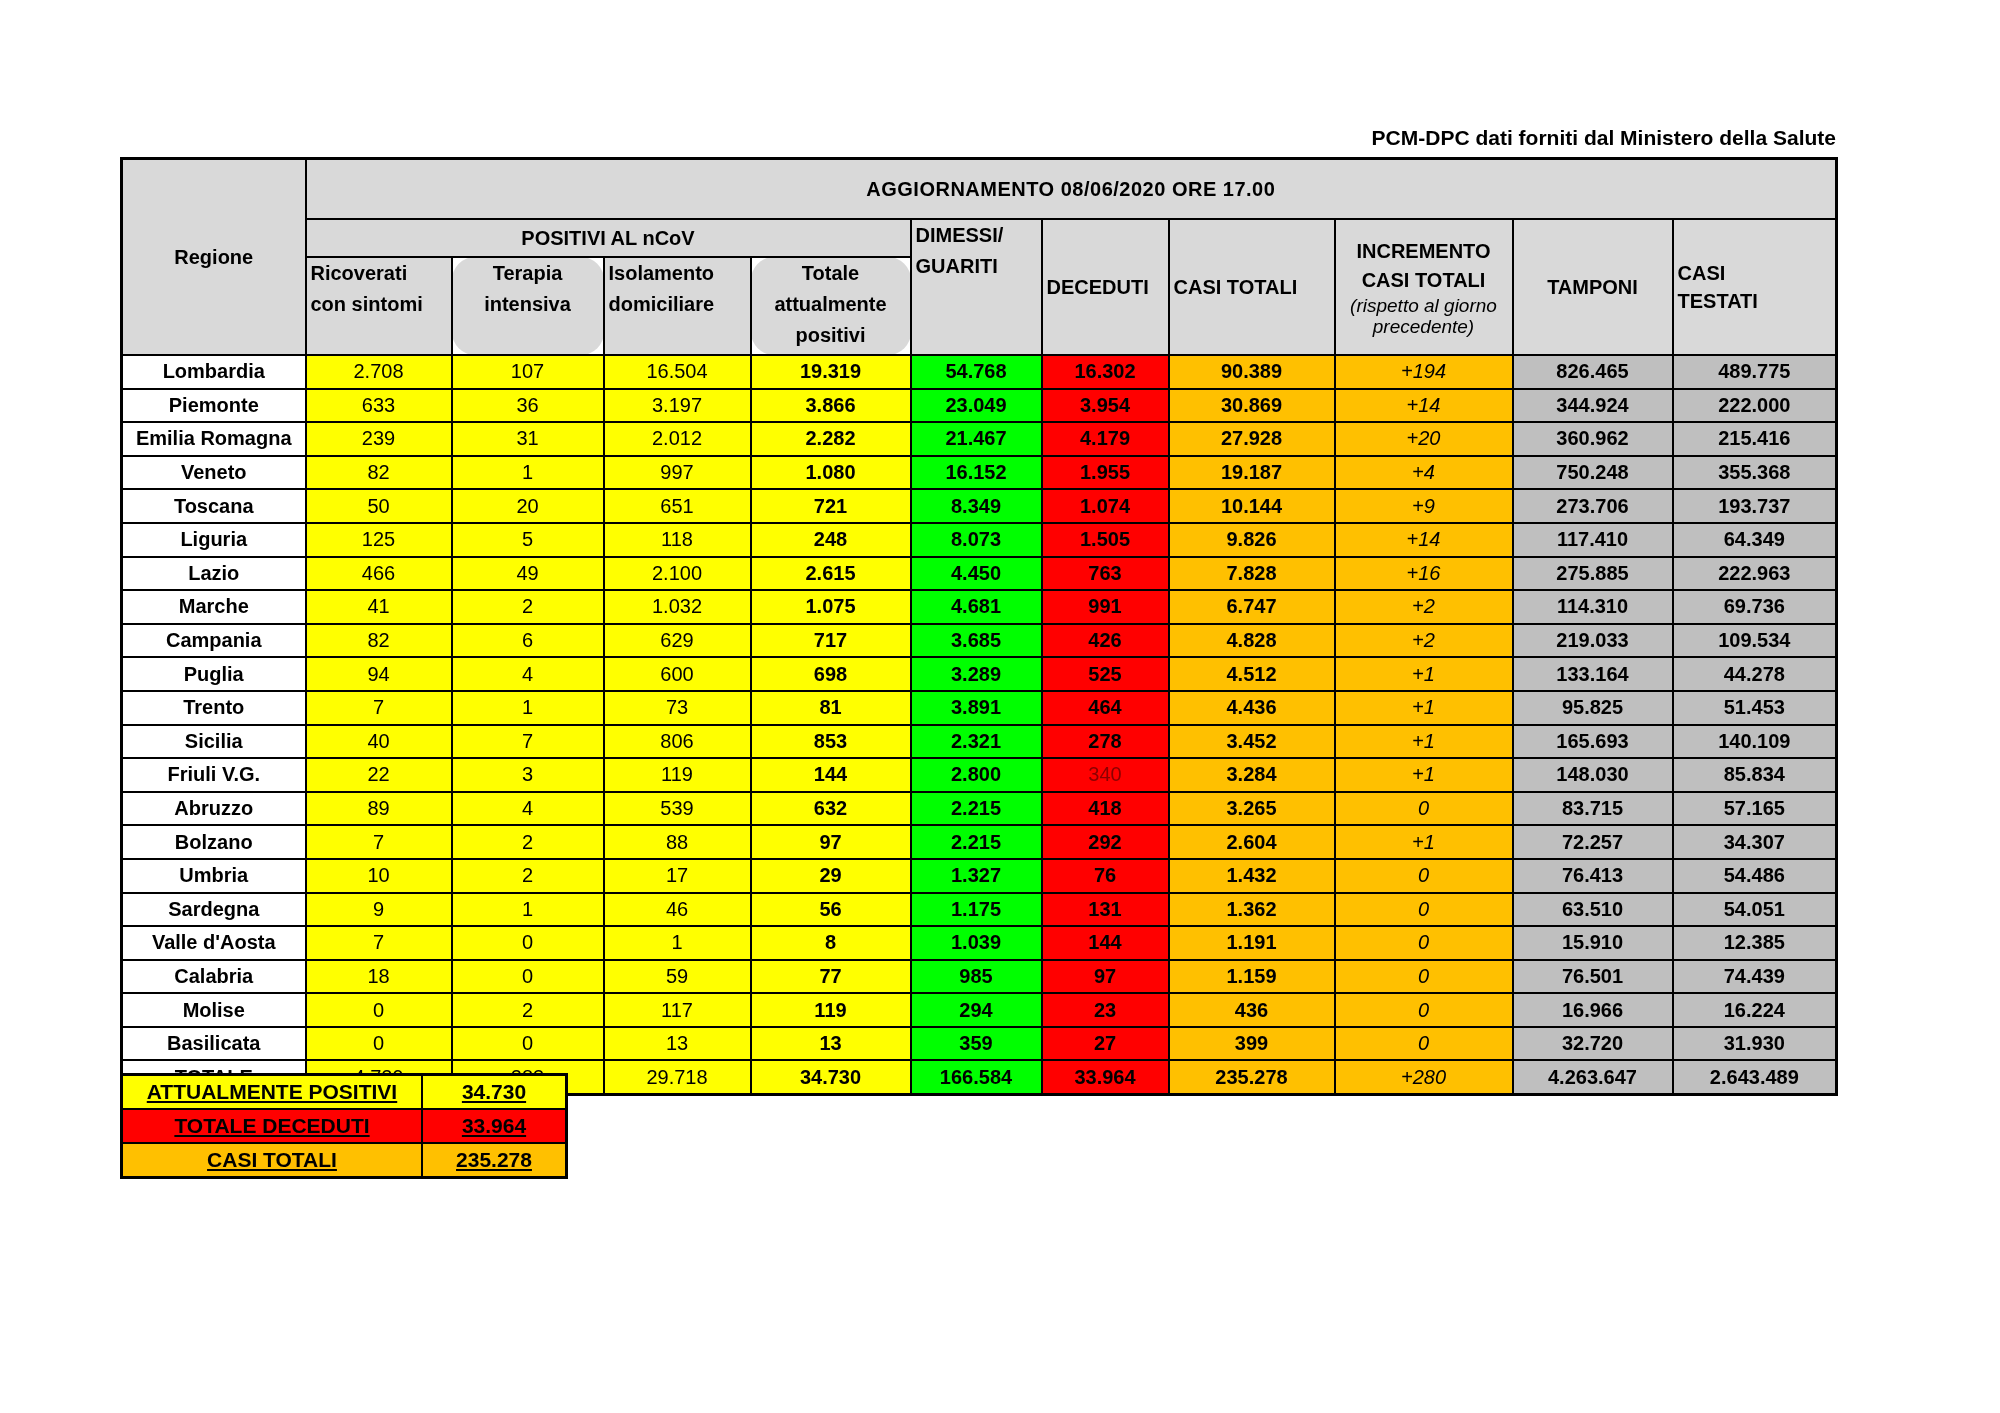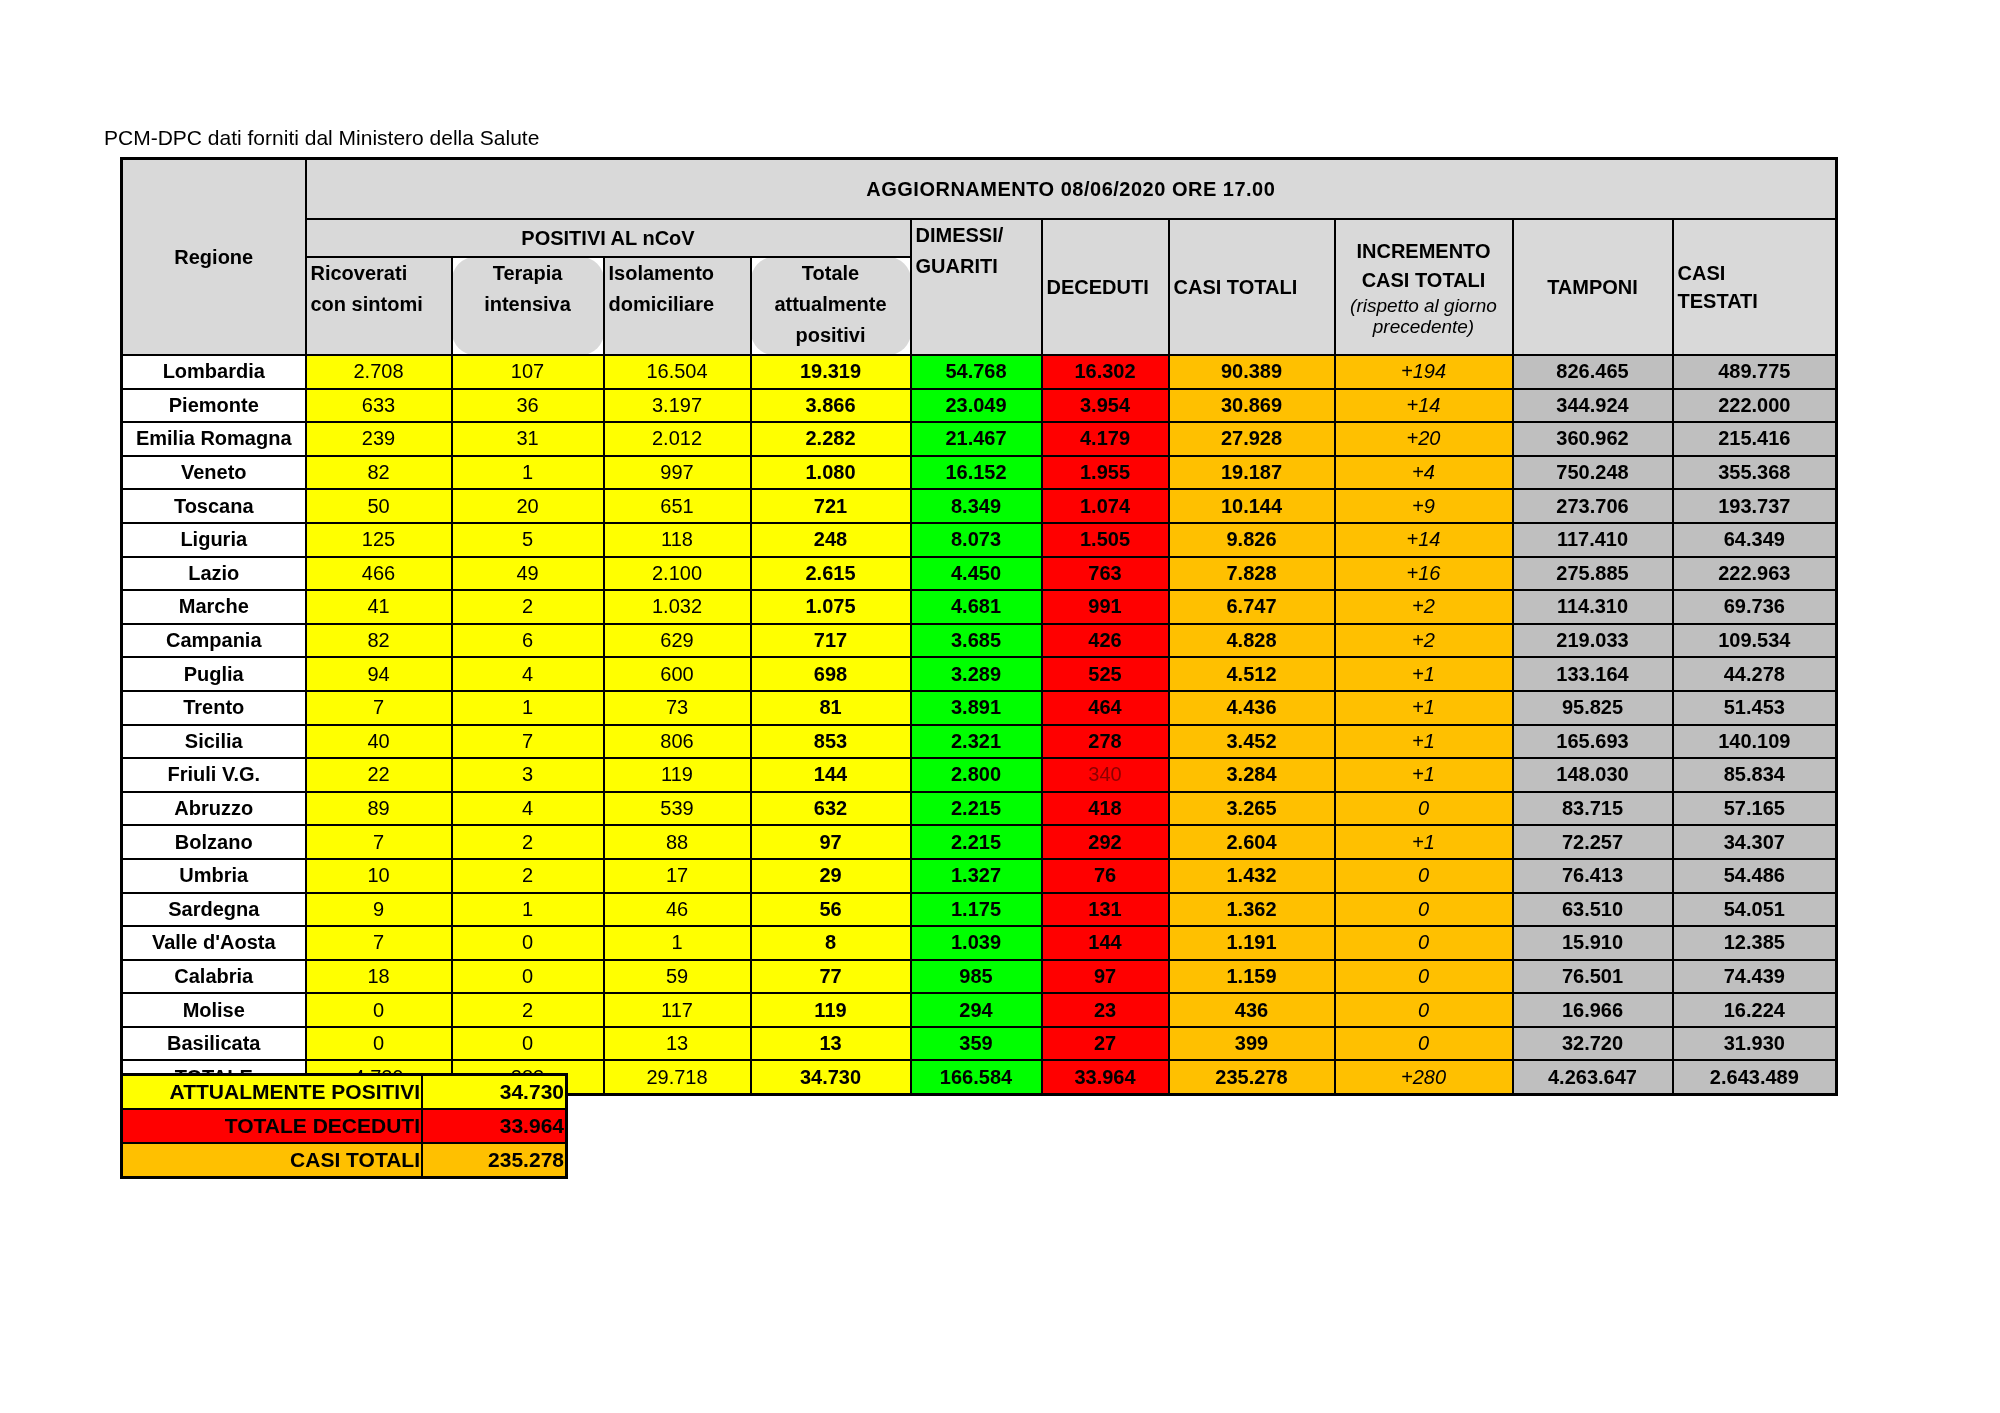--- a/index.html
+++ b/index.html
@@ -6,24 +6,24 @@
     margin:0; padding:0;
     width:2000px; height:1413px;
     background:#FFFFFF;
     font-family:"Liberation Sans", sans-serif;
     color:#000;
   }
   body{ position:relative; }
 
   .page-title{
     position:absolute;
-    left:104px; top:126px; width:1715px;
-    text-align:left;
+    left:121px; top:126px; width:1715px;
+    text-align:right;
     font-size:21px;
-    font-weight:normal;
+    font-weight:bold;
   }
 
   table.main{
     position:absolute;
     left:120px; top:157px;
     width:1715px;
     border-collapse:collapse;
     table-layout:fixed;
     border:3px solid #000;
   }
@@ -89,24 +89,25 @@
   table.summary{
     position:absolute;
     left:120px; top:1073px;
     border-collapse:collapse;
     table-layout:fixed;
     border:3px solid #000;
   }
   table.summary td{
     border:2px solid #000;
     height:30px;
-    text-align:right;
+    text-align:center;
     font-weight:bold;
     font-size:21px;
     vertical-align:middle;
+    text-decoration:underline;
   }
   td.s-label{ width:296px; }
   td.s-value{ width:140px; }
   tr.s-yellow td{ background:#FFFF00; }
   tr.s-green  td{ background:#00FF00; }
   tr.s-red    td{ background:#FF0000; }
   tr.s-orange td{ background:#FFC000; }
 </style>
 </head>
 <body>

